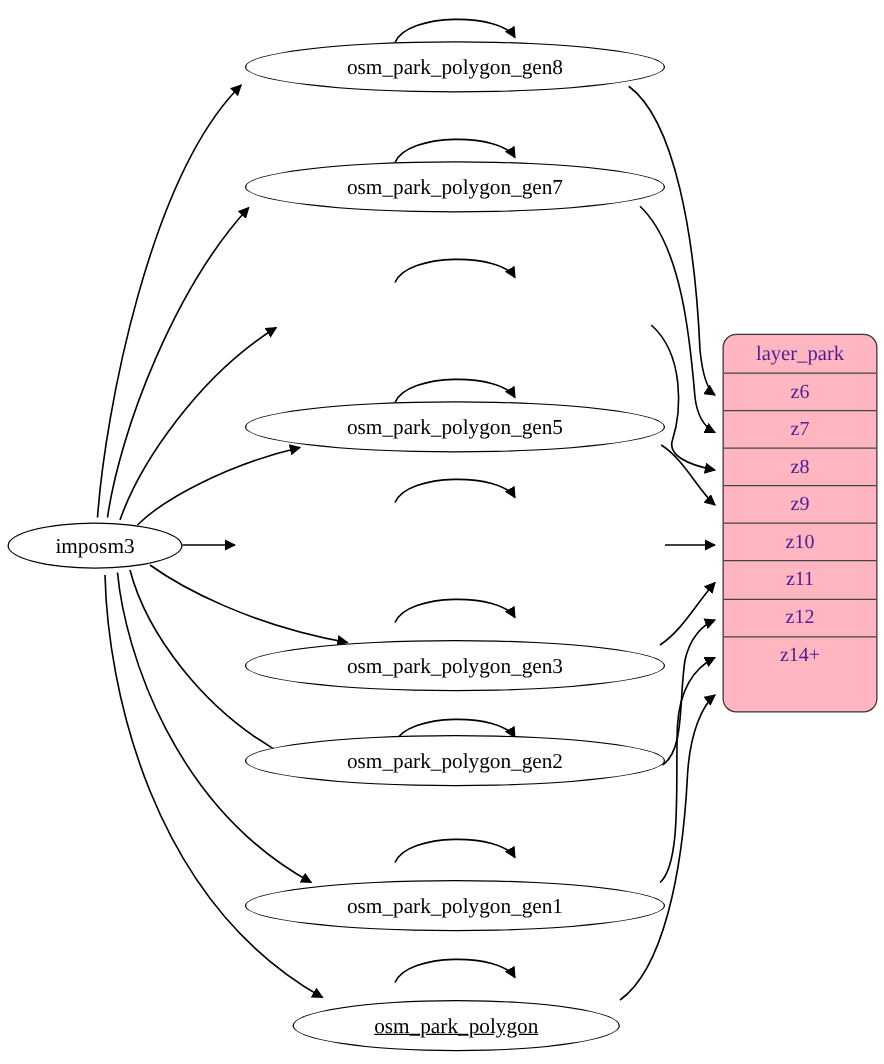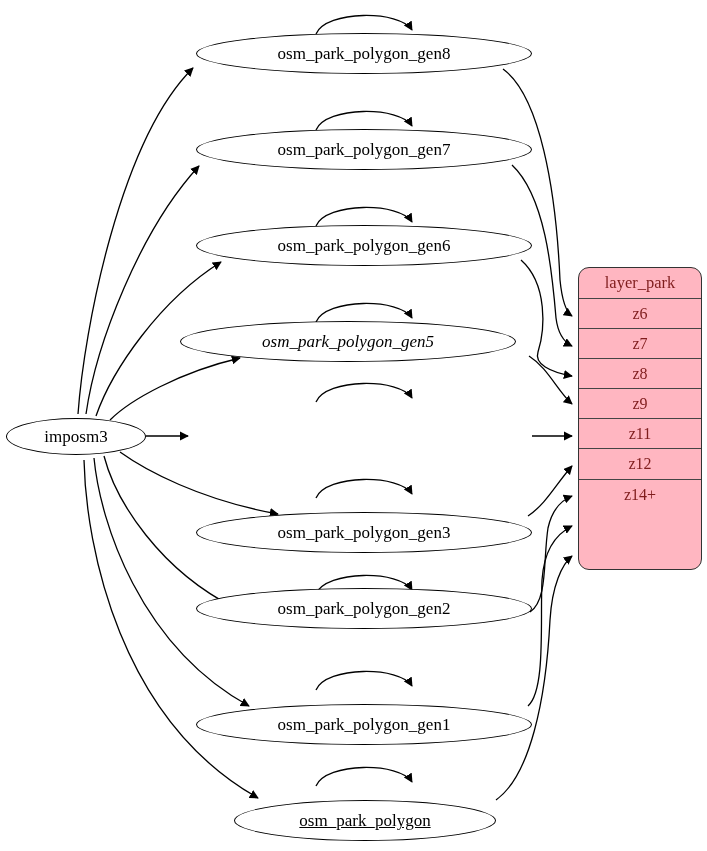--- a/index.html
+++ b/index.html
@@ -10,21 +10,21 @@
 
   .node{position:absolute;display:flex;align-items:center;justify-content:center;text-align:right;}
   .ellipse{border:1.3px solid #000;border-radius:50%;background:#fff;
            box-sizing:border-box;}
   .ellipse .lbl{font-size:17px;color:#000;white-space:nowrap;line-height:1;}
 
   .table-node{position:absolute;left:578px;top:267px;width:124px;height:303px;
               border:1.6px solid #333;border-radius:11px;background:#ffb6c1;
               box-sizing:border-box;overflow:hidden;}
   .trow{display:flex;align-items:center;justify-content:center;
-        height:30.1px;font-size:16px;color:#7f1d1d;
+        height:30.1px;font-size:16px;color:#4c1d95;
         border-bottom:1.3px solid #444;box-sizing:border-box;text-align:right;}
   .trow.header{font-size:16.5px;height:31px;}
   .trow.last{border-bottom:none;}
 </style>
 </head>
 <body>
 
 <div id="graph">
 
   <svg id="edges" viewBox="0 0 707 851" xmlns="http://www.w3.org/2000/svg">
@@ -73,25 +73,22 @@
   </div>
 
   <div class="node ellipse" style="left:196px;top:33px;width:336px;height:41px;">
     <span class="lbl">osm_park_polygon_gen8</span>
   </div>
 
   <div class="node ellipse" style="left:196px;top:129px;width:336px;height:41px;">
     <span class="lbl">osm_park_polygon_gen7</span>
   </div>
 
-  <div class="node ellipse" style="left:196px;top:225px;width:336px;height:41px;">
-    <span class="lbl">osm_park_polygon_gen6</span>
-  </div>
 
-  <div class="node ellipse" style="left:180px;top:321px;width:336px;height:41px;font-style:italic;">
+  <div class="node ellipse" style="left:196px;top:321px;width:336px;height:41px;">
     <span class="lbl">osm_park_polygon_gen5</span>
   </div>
 
 
   <div class="node ellipse" style="left:196px;top:512px;width:336px;height:41px;">
     <span class="lbl">osm_park_polygon_gen3</span>
   </div>
 
   <div class="node ellipse" style="left:196px;top:588px;width:336px;height:41px;">
     <span class="lbl">osm_park_polygon_gen2</span>
@@ -104,18 +101,19 @@
   <div class="node ellipse" style="left:234px;top:800px;width:262px;height:41px;text-decoration:underline;">
     <span class="lbl">osm_park_polygon</span>
   </div>
 
   <div class="table-node">
     <div class="trow header">layer_park</div>
     <div class="trow">z6</div>
     <div class="trow">z7</div>
     <div class="trow">z8</div>
     <div class="trow">z9</div>
+    <div class="trow">z10</div>
     <div class="trow">z11</div>
     <div class="trow">z12</div>
     <div class="trow last">z14+</div>
   </div>
 
 </div>
 
 </body></html>

